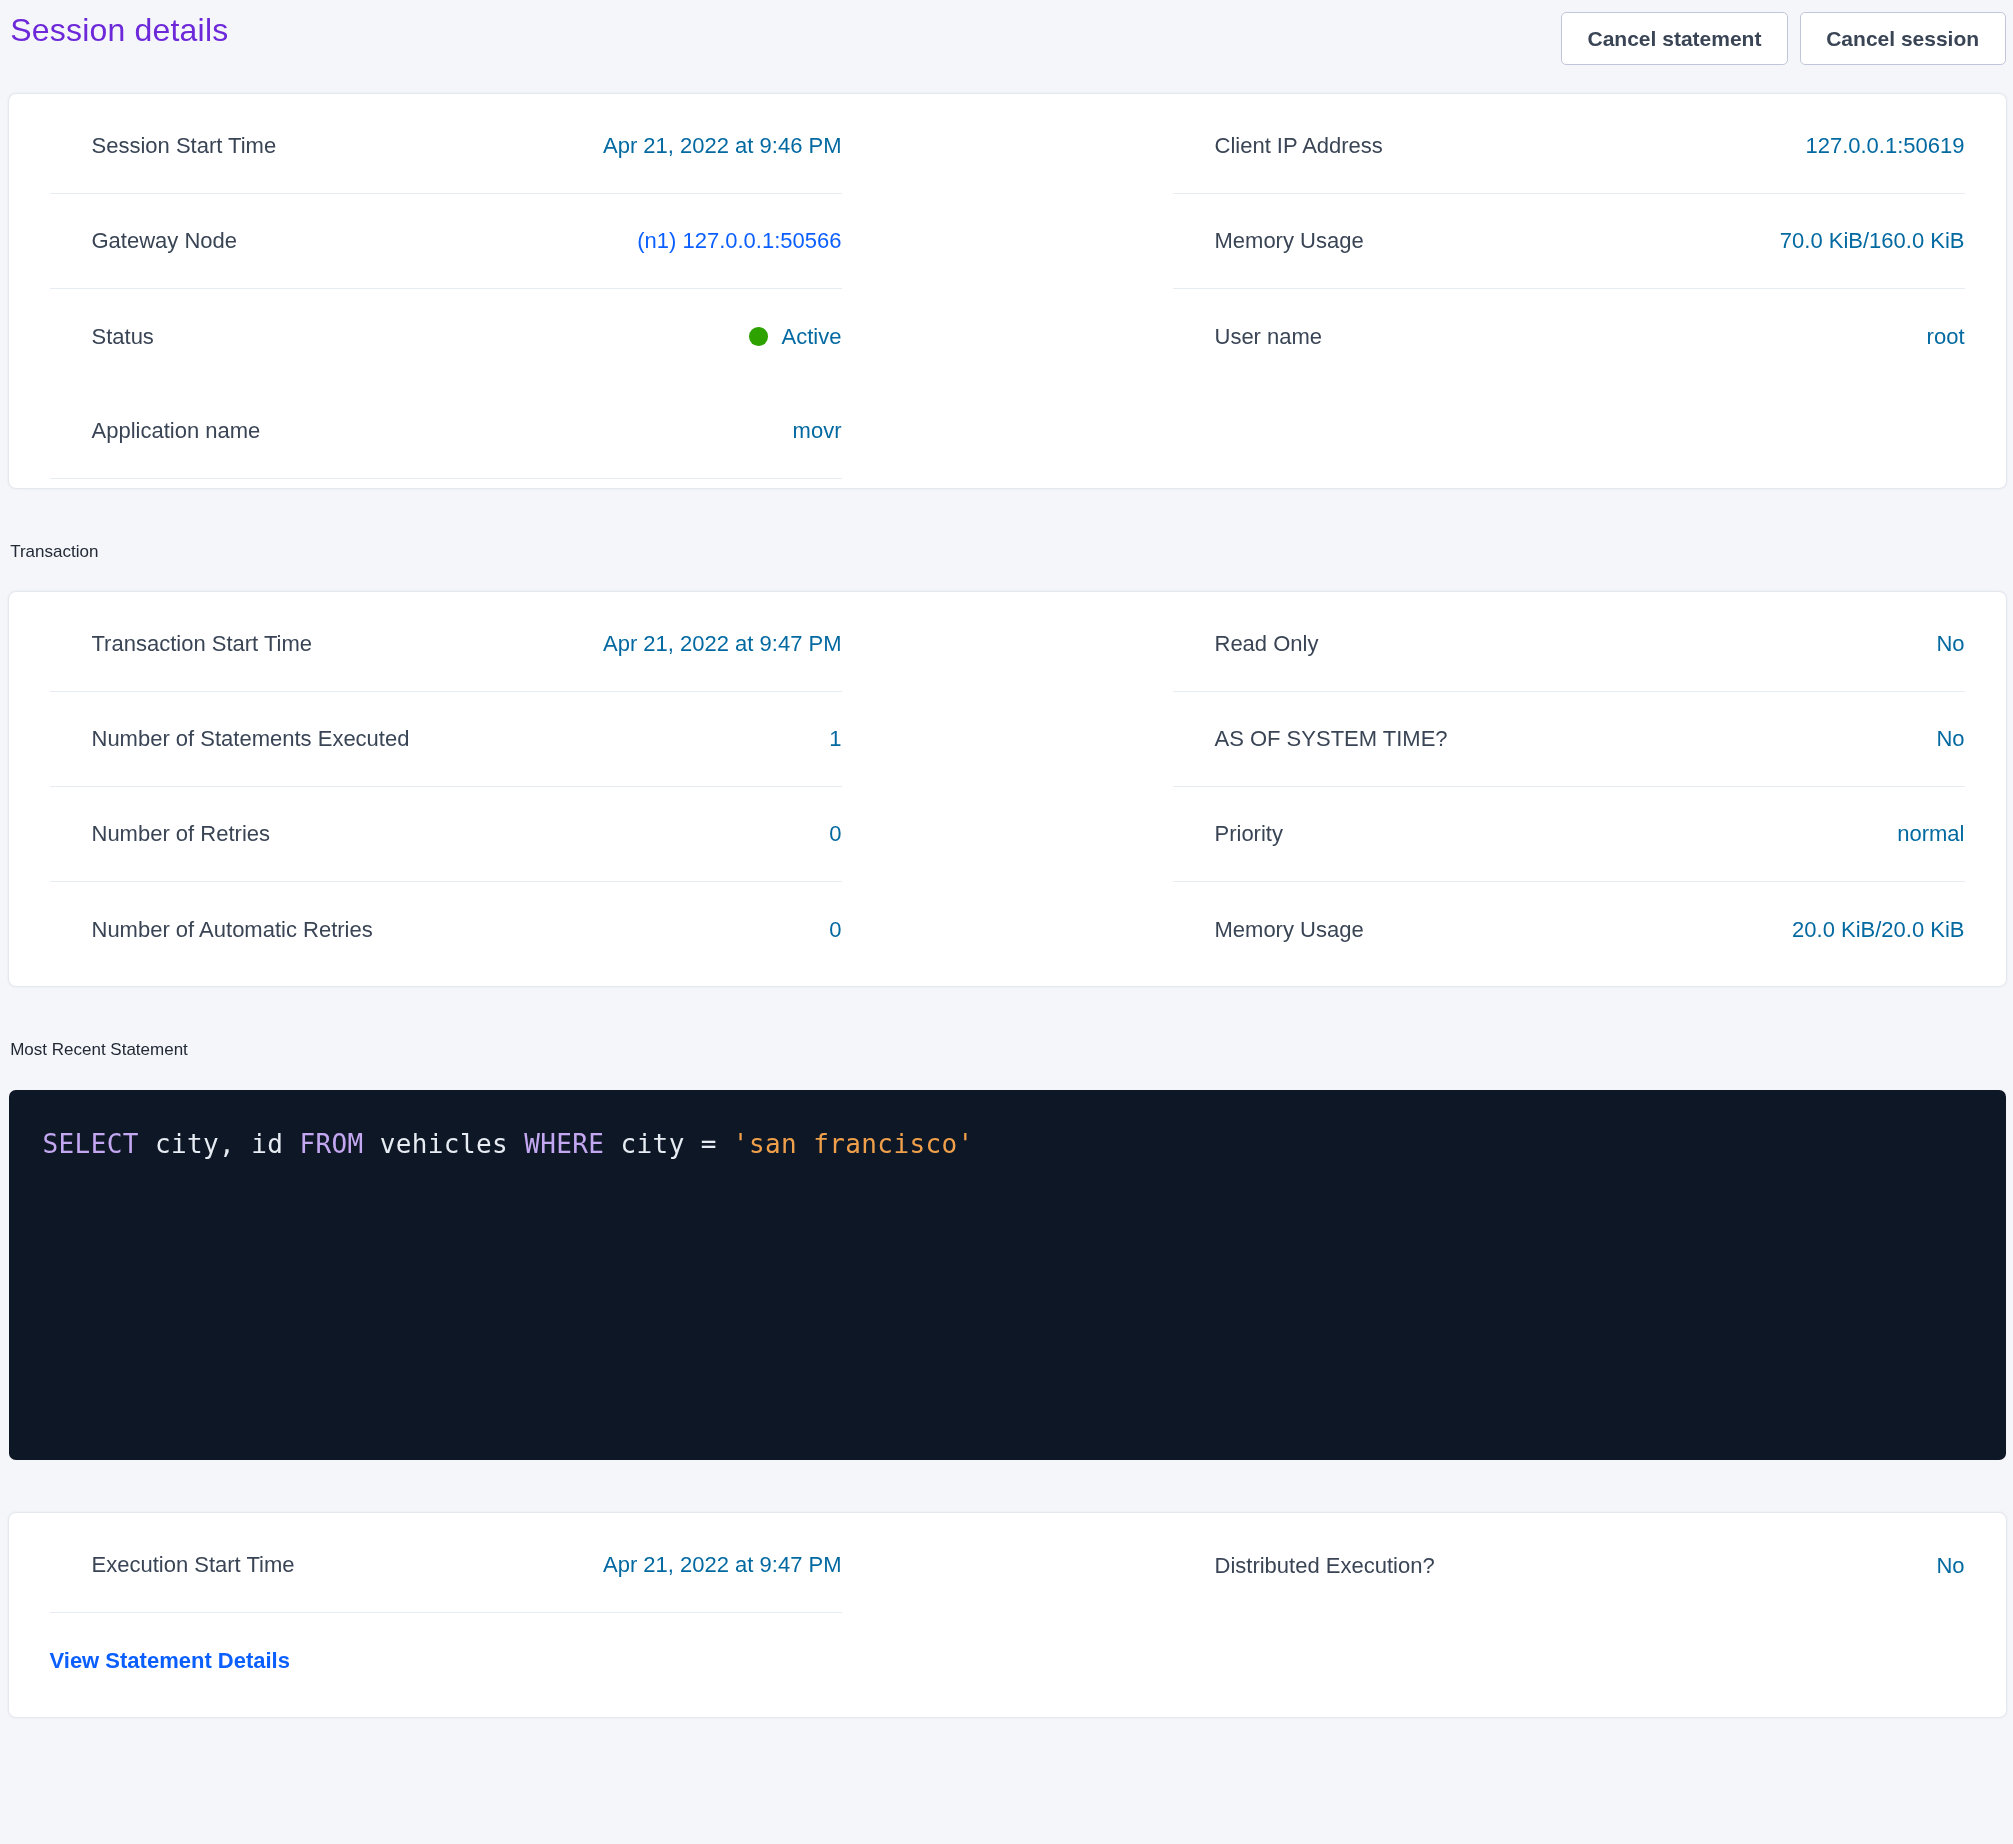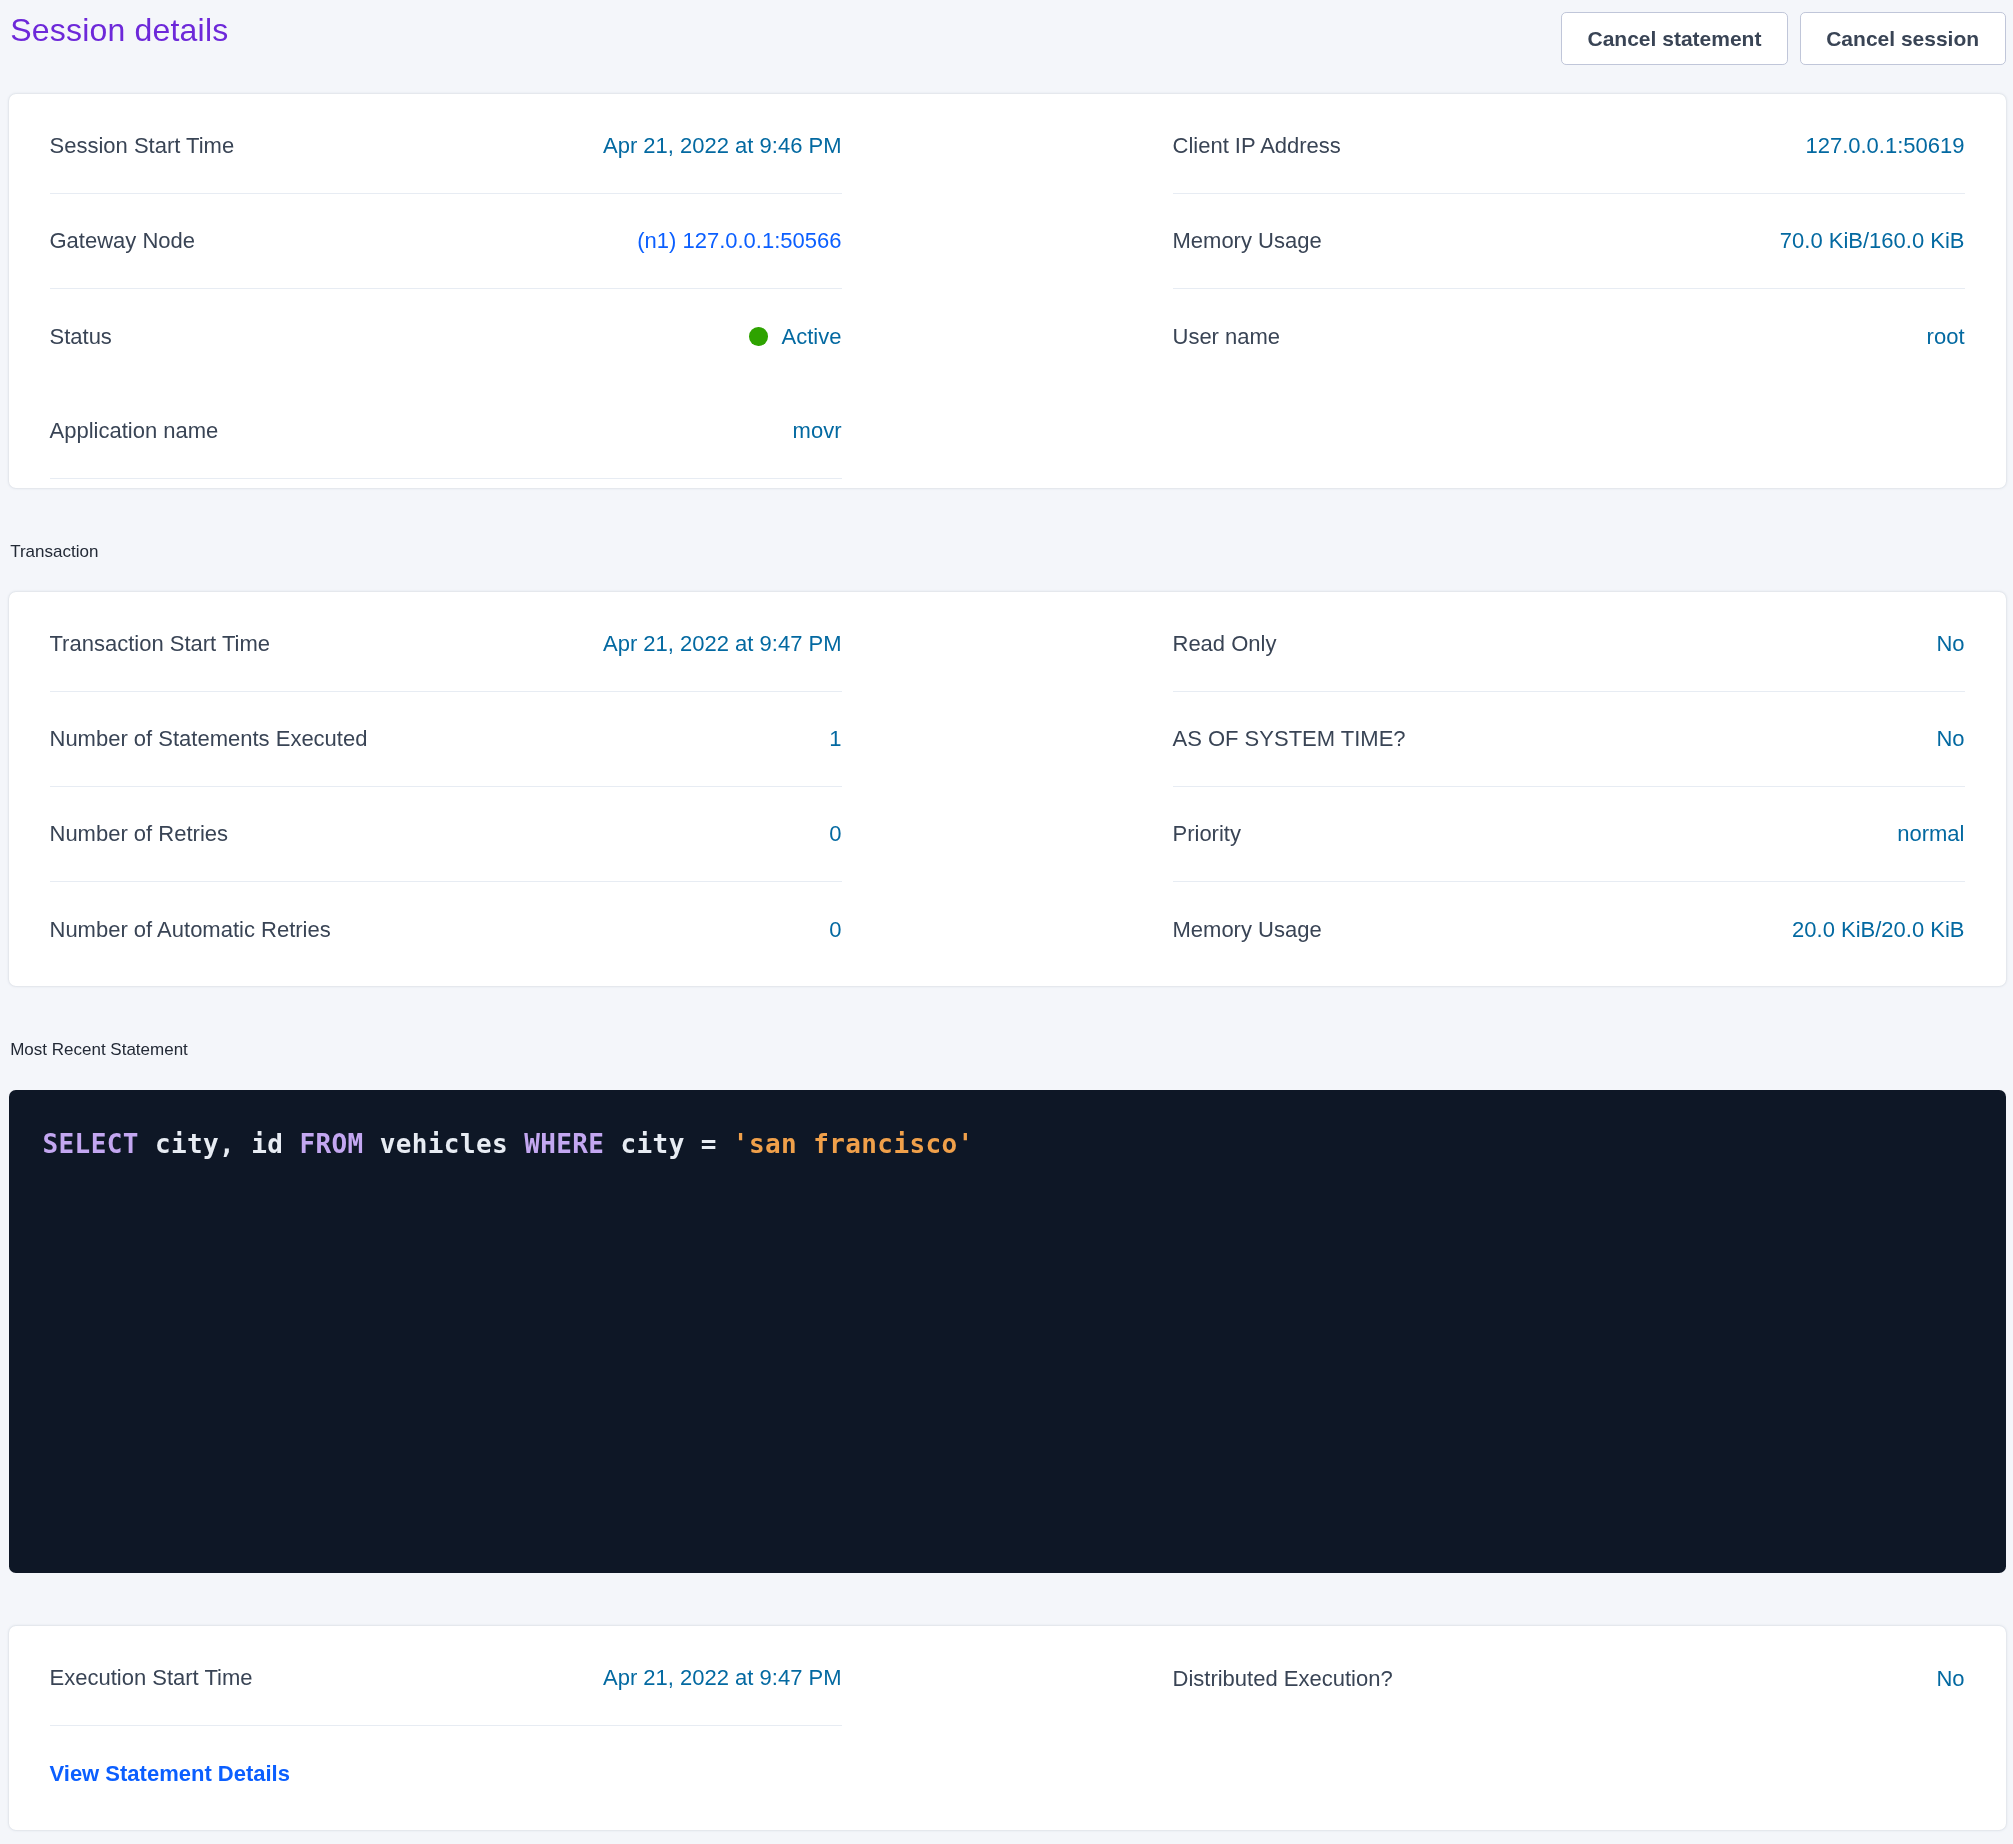--- a/index.html
+++ b/index.html
@@ -60,21 +60,21 @@
   .col { display: block; }
   .row {
     display: flex;
     justify-content: space-between;
     align-items: center;
     height: 95px;
     border-bottom: 0.8px solid #e7ecf3;
     font-size: 22px;
   }
   .row.last { border-bottom: none; }
-  .label { color: #394455; }
+  .label { color: #394455; margin-left: 42px; }
   .value { color: #0369a1; text-align: right; }
   a.link {
     color: #0b5fff;
     text-decoration: none;
     cursor: pointer;
   }
   .status-wrap { display: flex; align-items: center; gap: 13.6px; }
   .status-dot {
     width: 18.6px; height: 18.6px;
     border-radius: 50%;
@@ -89,25 +89,25 @@
     color: #232a36;
     margin-top: 54px;
     margin-bottom: 30.5px;
     padding-left: 1.7px;
   }
 
   
   .code-block {
     background: #0e1726;
     border-radius: 6.8px;
-    height: 483px;
+    height: 370px;
     padding: 39px 34px;
     font-family: "DejaVu Sans Mono", monospace;
     font-size: 26px;
-    font-weight: 700;
+    font-weight: 400;
     letter-spacing: 0.4px;
     white-space: pre;
     overflow: hidden;
   }
   .tok-kw     { color: #c3a7f1; }
   .tok-plain  { color: #e7ecf3; }
   .tok-string { color: #f0a04a; }
 
   .card-3 { margin-top: 53px; }
   .link-row { justify-content: flex-start; }

